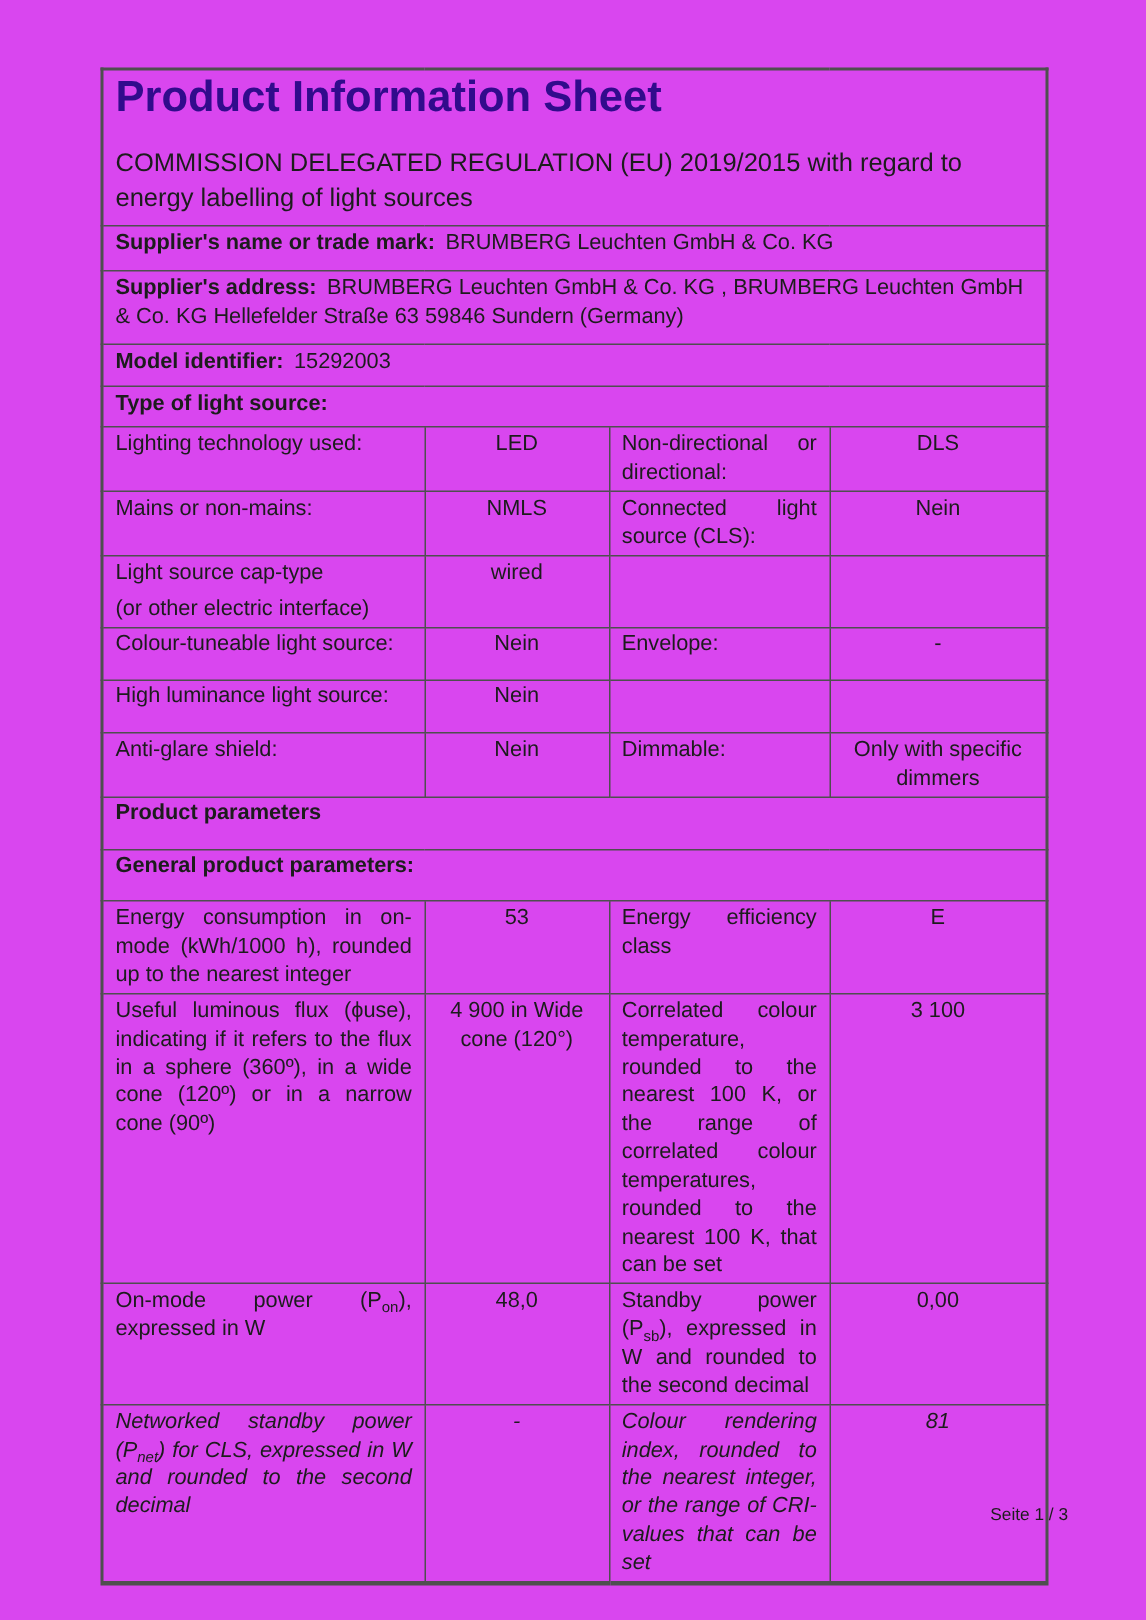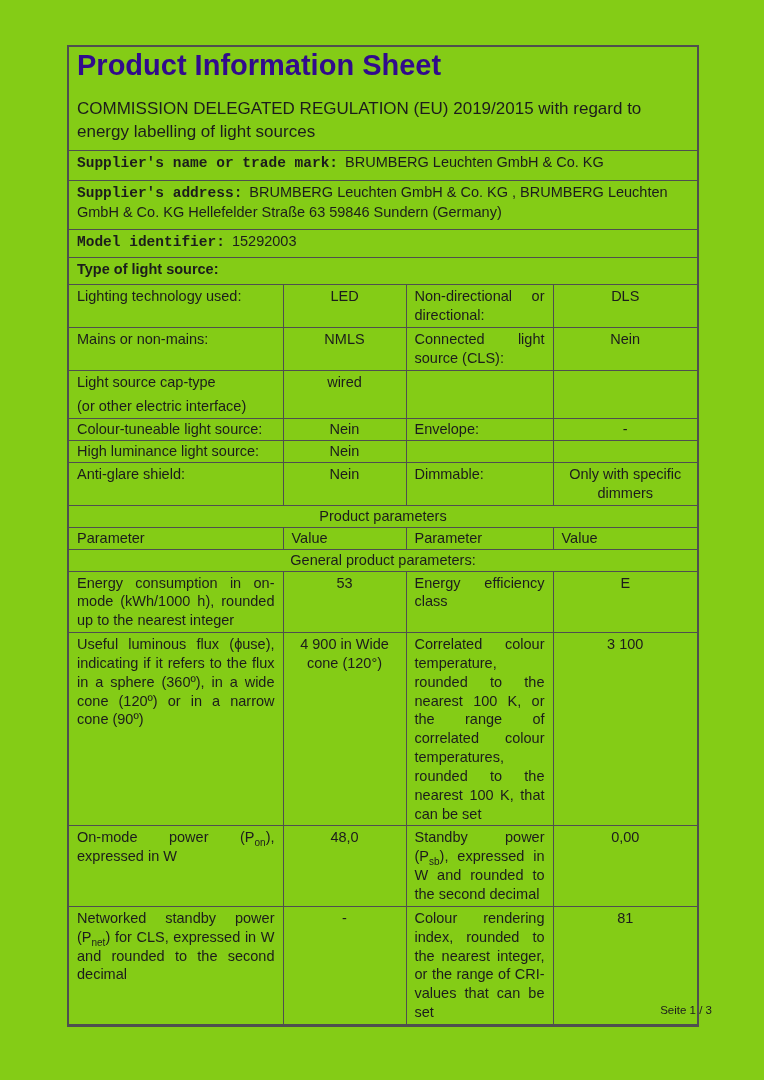--- a/index.html
+++ b/index.html
@@ -10,63 +10,63 @@
     height: 1080px;
     font-family: "Liberation Sans", sans-serif;
     color: #1c1c1c;
     -webkit-font-smoothing: antialiased;
   }
   .page {
     position: relative;
     width: 764px;
     height: 1080px;
     overflow: hidden;
-    background: #84cc16;
+    background: #d946ef;
   }
   table.sheet {
     position: absolute;
     left: 67px;
     top: 45px;
     width: 630px;
     border-collapse: collapse;
     table-layout: fixed;
     font-size: 14.5px;
     line-height: 1.3;
     border: 2px solid #4f4f4f;
   }
   table.sheet td {
     border: 1px solid #4f4f4f;
     vertical-align: top;
     padding: 2px 8px;
     overflow: hidden;
   }
-  table.sheet tr.last td { border-bottom: 3px solid #4f4f4f; }
+  table.sheet tr.last td { border-bottom: 3px solid #4f4f4f; font-style: italic; }
 
   td.title-cell { padding: 6px 12px 4px 12px; }
   h1.doc-title {
     margin: 0;
     font-size: 29px;
     line-height: 1.15;
     font-weight: bold;
     color: #310b8c;
     letter-spacing: 0;
   }
   p.doc-subtitle {
     margin: 16px 0 4px 0;
     font-size: 17px;
     line-height: 1.35;
   }
   .kv { padding-top: 2px; }
-  .k { font-weight: bold; font-family: Liberation Mono, monospace; }
+  .k { font-weight: bold; }
   .v { margin-left: 7px; }
   .section-label { font-weight: bold; margin-top: 32px; }
   td.lab .jtext { text-align: justify; }
   td.val { text-align: center; padding-left: 4px; padding-right: 4px; }
-  td.center-bold { text-align: center; font-weight: normal; }
-  tr.slim td { padding-top: 1px; padding-bottom: 1px; }
+  td.center-bold { font-weight: bold; }
+  tr.slim td { padding-top: 1px; padding-bottom: 14px; }
   .gap { margin-top: 6px; }
   sub { font-size: 10px; line-height: 0; }
   .footer-line {
     position: absolute;
     left: 82px;
     top: 1004px;
     width: 630px;
     text-align: right;
     font-size: 11.5px;
     color: #1c1c1c;
@@ -180,26 +180,20 @@
       <td class="lab">
             <div class="jtext">Dimmable:</div>
           </td>
       <td class="val">Only with specific dimmers</td>
     </tr>
 
     <tr style="height:22px" class="slim">
       <td colspan="4" class="center-bold">Product parameters</td>
     </tr>
 
-    <tr style="height:22px" class="slim">
-      <td>Parameter</td>
-      <td>Value</td>
-      <td>Parameter</td>
-      <td>Value</td>
-    </tr>
 
     <tr style="height:21px" class="slim">
       <td colspan="4" class="center-bold">General product parameters:</td>
     </tr>
 
     <tr style="height:59px">
       <td class="lab">
             <div class="jtext">Energy consumption in on-mode (kWh/1000 h), rounded up to the nearest integer</div>
           </td>
       <td class="val">53</td>

